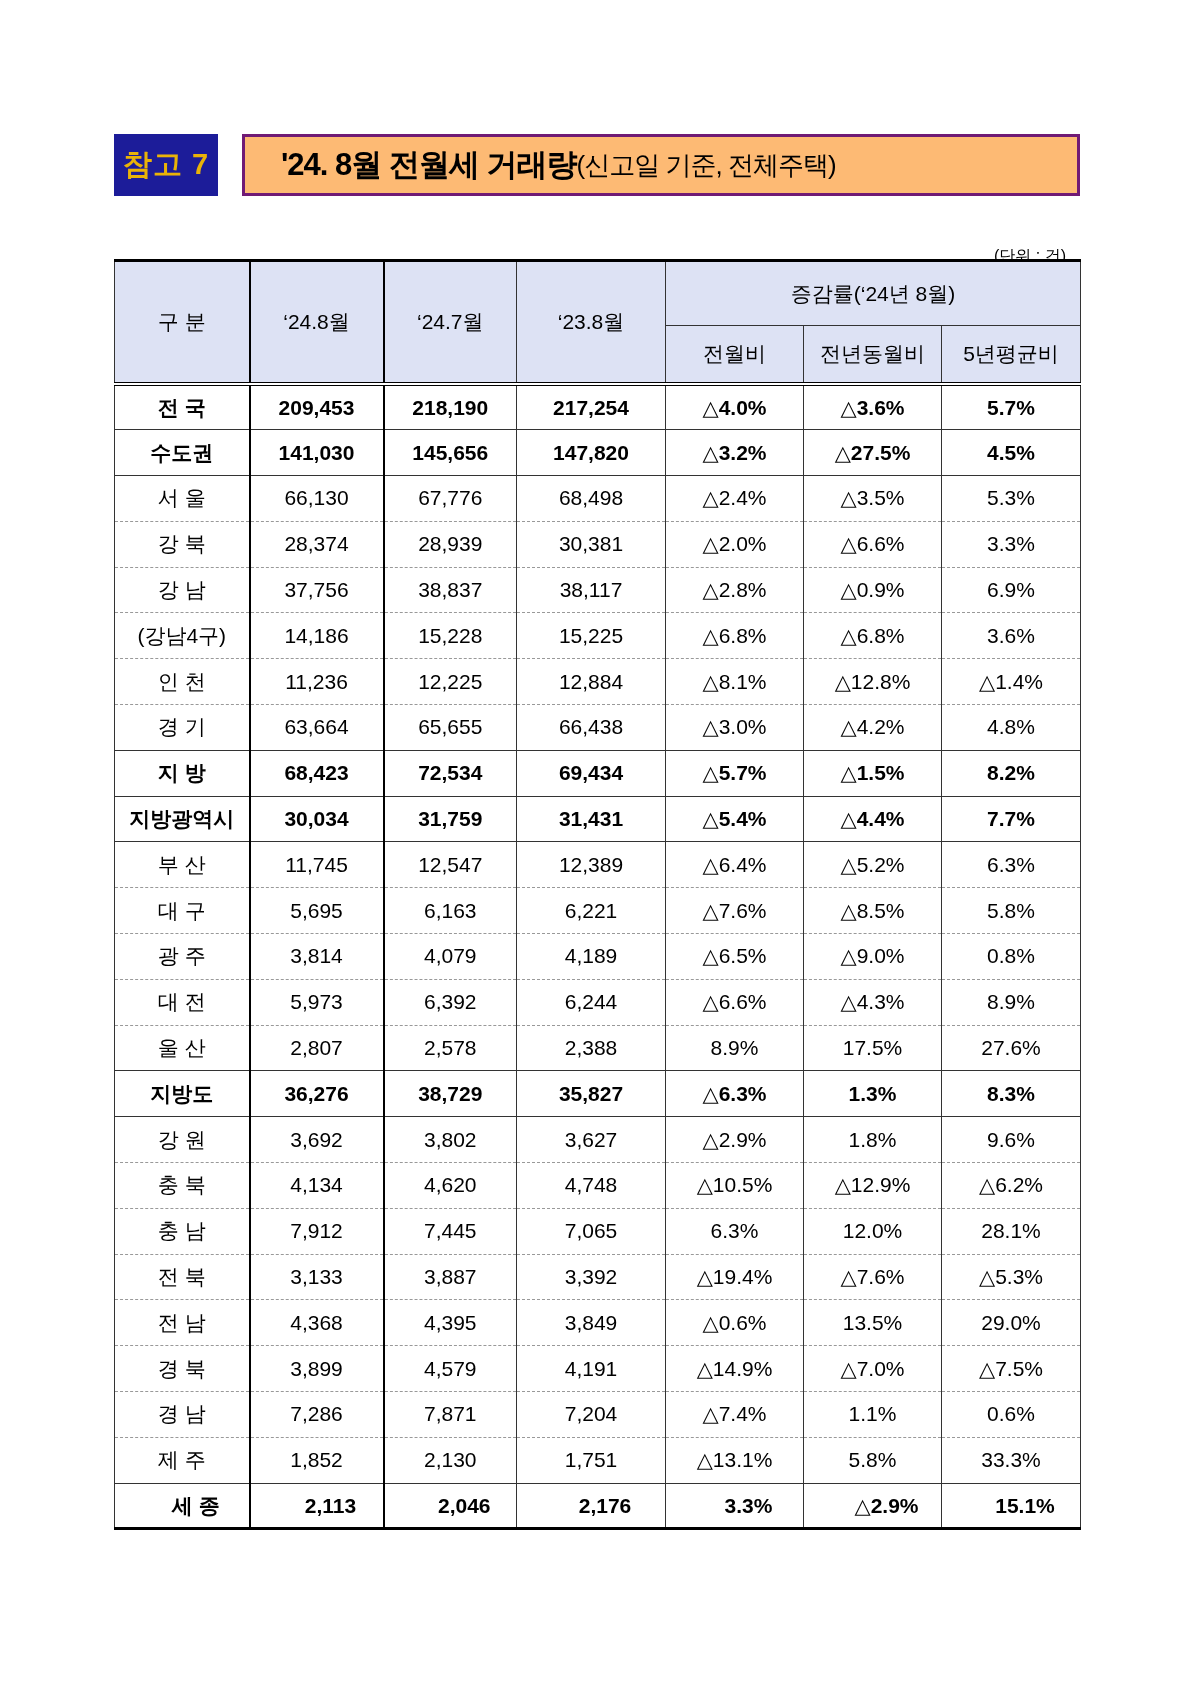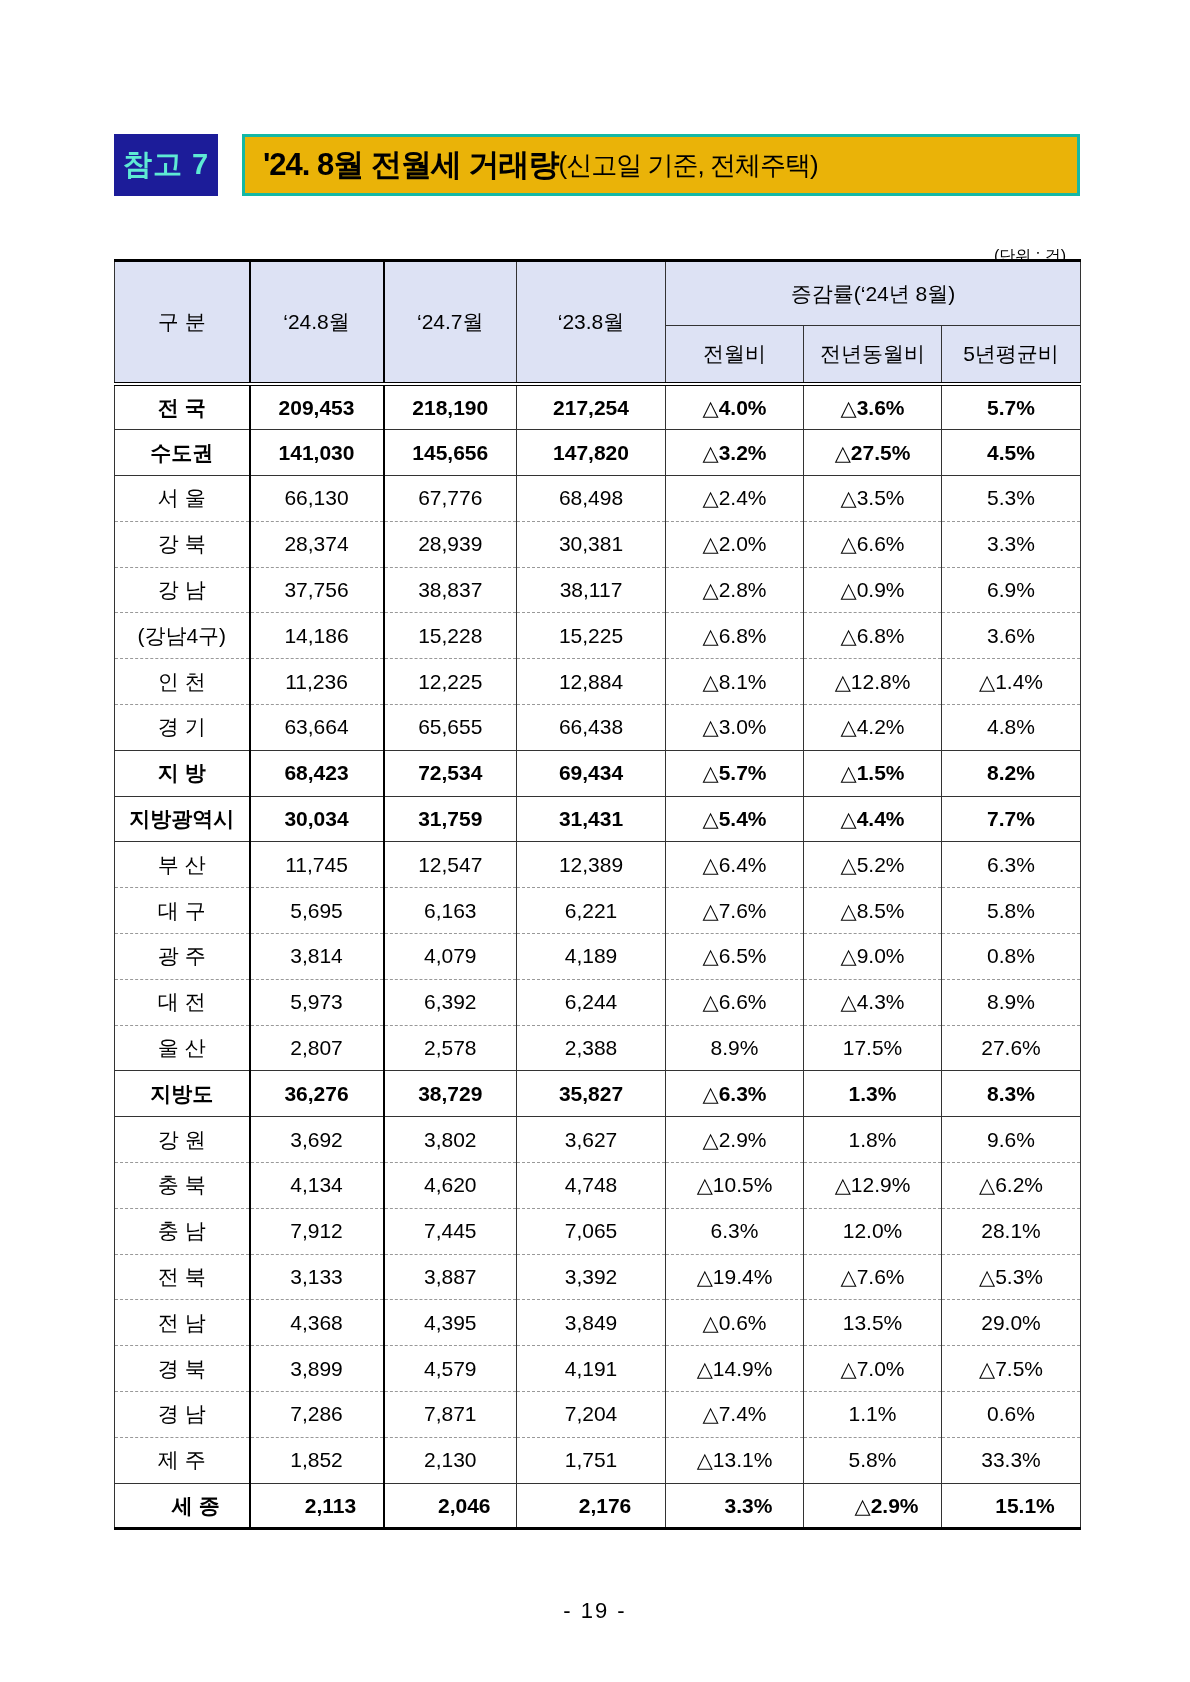--- a/index.html
+++ b/index.html
@@ -10,26 +10,26 @@
     font-family:"Liberation Sans","DejaVu Sans",sans-serif;
     color:#000;
     overflow:hidden;
   }
 
   
   .header-row { position:absolute; left:114px; top:134px; width:966px; display:flex; align-items:stretch; }
   .ref-badge {
     width:104px; min-width:104px; height:62px;
     display:flex; align-items:center; justify-content:center;
-    color:#5eead4; font-size:29px; font-weight:bold; letter-spacing:1px;
+    color:#eab308; font-size:29px; font-weight:bold; letter-spacing:1px;
   }
   .title-box {
     margin-left:24px; flex:1; height:56px;
-    border:3px solid #14b8a6; background:#eab308;
-    display:flex; align-items:center; padding-left:18px;
+    border:3px solid #701a75; background:#fdba74;
+    display:flex; align-items:center; padding-left:36px;
     white-space:nowrap;
   }
   .title-main { font-size:31px; font-weight:bold; letter-spacing:-1px; }
   .title-sub  { font-size:26px; font-weight:400; letter-spacing:-1px;text-align:right; }
 
   .unit-label {
     position:absolute; top:210px; right:124px;
     font-size:16px; letter-spacing:0px;margin-top:36px;
   }
 
@@ -333,15 +333,14 @@
           <td class="hl-col">2,113</td>
           <td>2,046</td>
           <td>2,176</td>
           <td>3.3%</td>
           <td>△2.9%</td>
           <td>15.1%</td>
         </tr>
       </tbody>
   </table>
 
-  <div class="footer">- 19 -</div>
 
 </div>
 
 </body></html>

